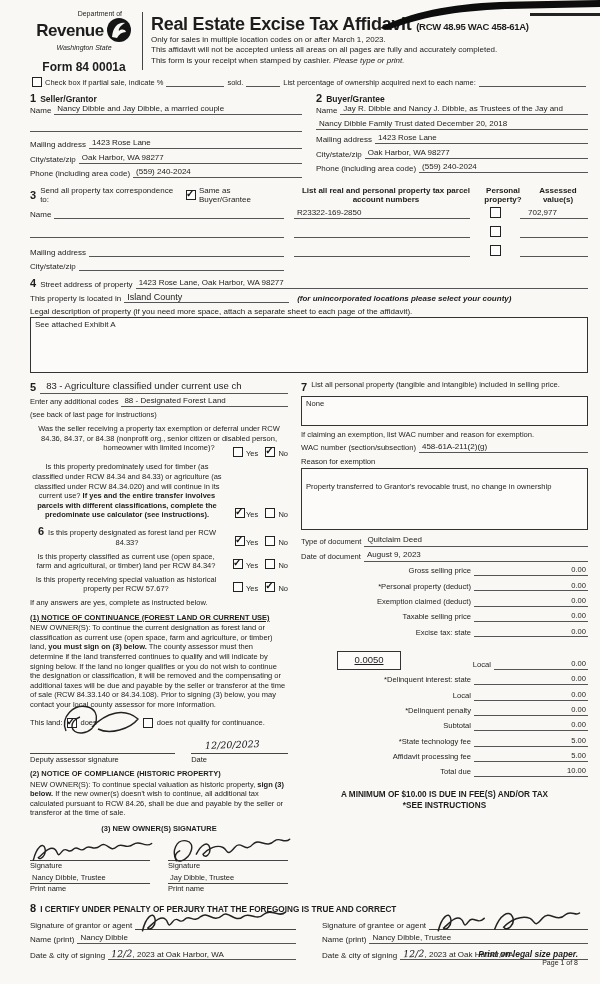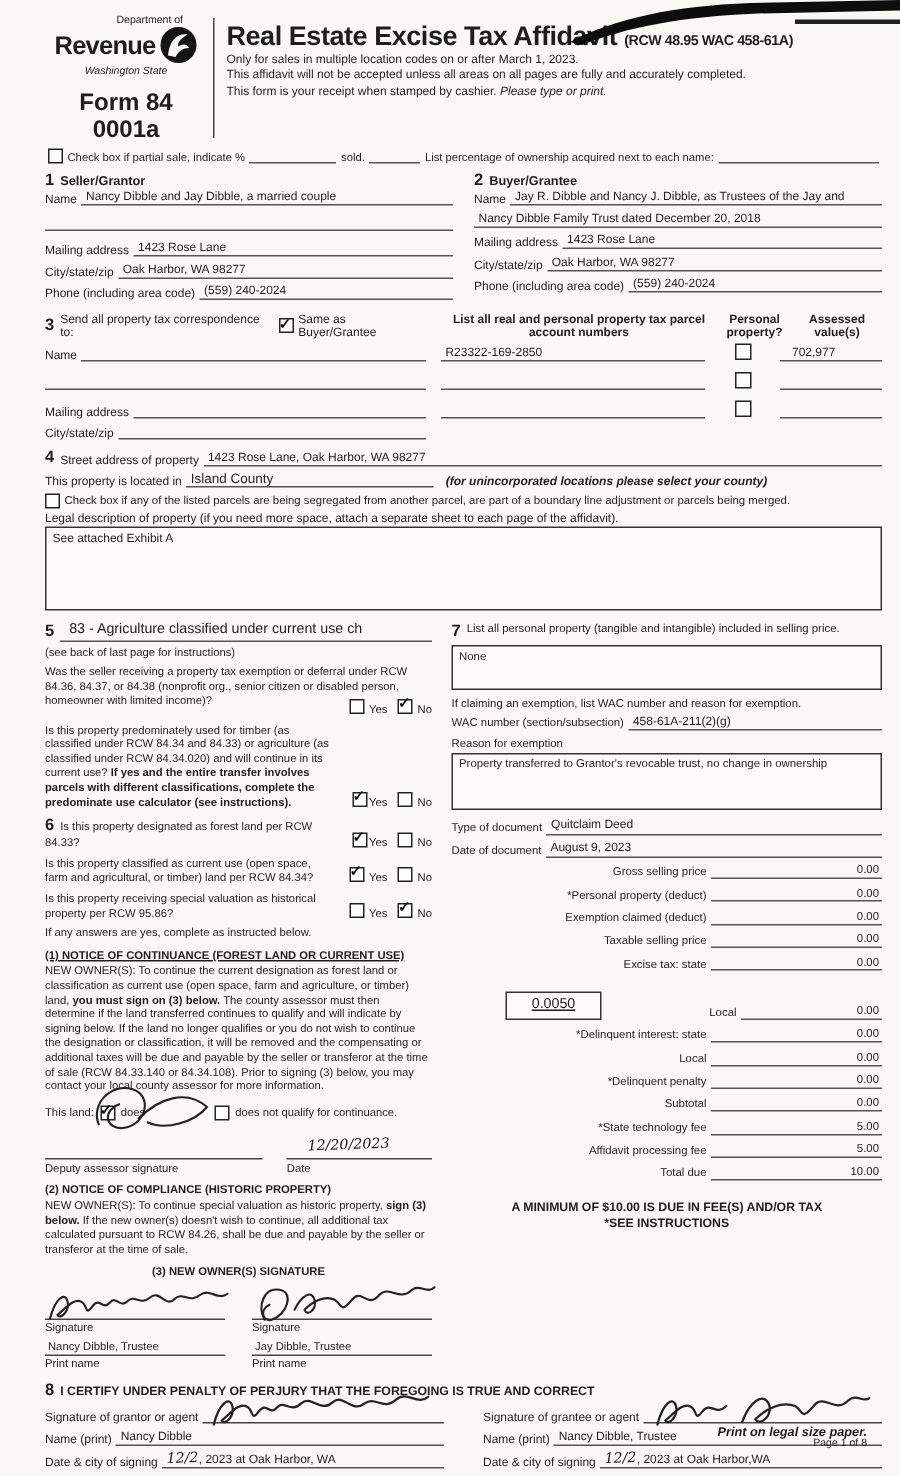--- a/index.html
+++ b/index.html
@@ -10,21 +10,21 @@
     padding:6px 12px 0 30px;
   }
   .artifact { position:absolute; top:0; right:0; width:220px; height:30px; }
   
   .header { display:flex; margin-top:4px; }
   .logo-block { width:108px; text-align:center; }
   .dept { font-size:7px; text-align:right; padding-right:16px; }
   .rev-row { display:flex; align-items:center; justify-content:center; }
   .rev { font-size:17px; font-weight:bold; letter-spacing:-0.5px; }
   .wa { font-size:7px; font-style:italic; text-align:center; margin-top:-1px; }
-  .formnum { font-size:16px; font-weight:bold; margin-top:9px; }
+  .formnum { font-size:12px; font-weight:bold; margin-top:9px; }
   .vline { width:1px; background:#444; margin:2px 8px 4px 4px; }
   .title-block { flex:1; padding-top:4px; }
   .title { font-size:18px; font-weight:bold; letter-spacing:-0.3px; white-space:nowrap; }
   .titleref { font-size:9.5px; font-weight:bold; }
   .note { font-size:8px; line-height:1.3; }
   
   .snum { font-weight:bold; font-size:11px; margin-right:4px; }
   .stitle { font-weight:bold; font-size:8.5px; }
   .frow { display:flex; align-items:flex-end; margin-bottom:3.5px; }
   .flabel { white-space:nowrap; padding-right:3px; }
@@ -51,42 +51,42 @@
   
   .sec4 { margin-top:2px; }
   .locnote { font-weight:bold; font-style:italic; white-space:nowrap; padding-left:8px; }
   .segrow { display:flex; align-items:flex-start; gap:3px; font-size:7.6px; margin:2px 0; line-height:1.25; }
   .legalbox { border:1.3px solid #333; height:50px; padding:2px 4px; margin-top:1px; background:#fcfbf9; }
   
   .maincols { display:flex; gap:13px; margin-top:7px; }
   .colL { width:258px; flex:none; font-size:7.5px; line-height:1.28; }
   .colR { flex:1; min-width:0; font-size:7.6px; line-height:1.3; }
   .codesel { flex:1; border-bottom:1px solid #555; font-size:9.5px; padding:0 2px 1px 6px; }
-  .qrow { display:flex; align-items:flex-end; gap:2px; margin:4px 0; }
+  .qrow { display:flex; align-items:flex-end; gap:2px; margin:4px 0;text-align:center; }
   .qrow p { margin:0; flex:1; }
   .bold { font-weight:bold; }
   .ntitle { font-weight:bold; text-decoration:underline; margin-top:5px; }
   .ntitle2 { font-weight:bold; margin-top:5px; }
   .nbody { margin:1px 0 0 0; }
   .landrow { display:flex; align-items:center; gap:4px; margin-top:5px; position:relative; height:16px; }
   .scribble1 { position:absolute; left:28px; top:-16px; pointer-events:none; }
   .sigline-row { display:flex; gap:16px; margin-top:10px; }
   .slc { position:relative; }
   .slc .sline { border-bottom:1px solid #444; height:12px; position:relative; }
   .slc .slab { margin-top:1px; }
   .hand { font-family:"DejaVu Serif", serif; font-style:italic; font-size:9.5px; display:inline-block; transform:rotate(-2deg); color:#15151c; }
   .c3title { font-weight:bold; text-align:center; margin-top:6px; }
   .owners { display:flex; gap:18px; margin-top:2px; }
   .owner { flex:1; min-width:0; }
   .sigbox { position:relative; height:24px; border-bottom:1px solid #444; }
   .sigbox svg { position:absolute; bottom:-6px; left:0; }
   .pname { border-bottom:1px solid #444; margin-top:3px; padding-left:2px; min-height:10px; }
   
   .pbox { border:1.3px solid #333; min-height:24px; padding:2px 4px; margin:2px 0 4px 0; background:#fcfbf9; }
-  .rbox { border:1.3px solid #333; min-height:34px; padding:1px 4px; margin:2px 0 5px 0; background:#fcfbf9; }
+  .rbox { border:1.3px solid #333; min-height:34px; padding:13px 4px; margin:2px 0 5px 0; background:#fcfbf9; }
   .mrow { display:flex; align-items:flex-end; margin-bottom:4.5px; }
   .mlabel { margin-left:auto; white-space:nowrap; }
   .mline { width:72px; border-bottom:1px solid #555; height:9px; margin-left:3px; }
   .mval { width:40px; text-align:right; border-bottom:1px solid #555; padding-right:2px; }
   .ratebox { width:62px; border:1.3px solid #333; text-align:center; font-size:9.5px; padding:2px 0; margin-left:36px; background:#fcfbf9;text-decoration:underline; }
   .minnote { text-align:center; font-weight:bold; font-size:8.2px; margin-top:12px; line-height:1.35; }
   
   .sec8 { margin-top:8px; }
   .s8head { font-weight:bold; font-size:8.2px; }
   .s8cols { display:flex; gap:26px; margin-top:0; }
@@ -248,35 +248,35 @@
     <div class="frow">
       <span class="snum">4</span>
       <span class="flabel">Street address of property</span>
       <span class="fval">1423 Rose Lane, Oak Harbor, WA 98277</span>
     </div>
     <div class="frow">
       <span class="flabel">This property is located in</span>
       <span class="fval" style="flex:none; width:160px; font-size:9px;">Island County</span>
       <span class="locnote">(for unincorporated locations please select your county)</span>
     </div>
-    <div class="segrow">
-      <span class="cb"></span>
-      <span>Check box if any of the listed parcels are being segregated from another parcel, are part of a boundary line adjustment or parcels being merged.</span>
-    </div>
     <div>Legal description of property (if you need more space, attach a separate sheet to each page of the affidavit).</div>
     <div class="legalbox">See attached Exhibit A</div>
   </div>
 
   <div class="maincols">
 
     <div class="colL">
       <div>
         <div class="frow" style="margin-bottom:2px;">
           <span class="snum">5</span>
           <span class="codesel">83 - Agriculture classified under current use ch</span>
+        </div>
+        <div class="frow">
+          <span class="flabel">Enter any additional codes</span>
+          <span class="fval">88 - Designated Forest Land</span>
         </div>
         <div>(see back of last page for instructions)</div>
         <div class="qrow">
           <p>Was the seller receiving a property tax exemption or deferral under RCW 84.36, 84.37, or 84.38 (nonprofit org., senior citizen or disabled person, homeowner with limited income)?</p>
         </div>
         <div style="text-align:right; margin-top:-10px;">
           <span class="ans">
             <span class="cb"></span> <span>Yes</span>
             <span class="cb checked"></span> <span>No</span>
           </span>
@@ -299,21 +299,21 @@
           </span>
         </div>
         <div class="qrow">
           <p>Is this property classified as current use (open space, farm and agricultural, or timber) land per RCW 84.34?</p>
           <span class="ans">
             <span class="cb checked"></span> <span>Yes</span>
             <span class="cb"></span> <span>No</span>
           </span>
         </div>
         <div class="qrow">
-          <p>Is this property receiving special valuation as historical property per RCW 95.86?</p>
+          <p>Is this property receiving special valuation as historical property per RCW 57.67?</p>
           <span class="ans">
             <span class="cb"></span> <span>Yes</span>
             <span class="cb checked"></span> <span>No</span>
           </span>
         </div>
         <div style="margin-top:3px;">If any answers are yes, complete as instructed below.</div>
         <div class="ntitle">(1) NOTICE OF CONTINUANCE (FOREST LAND OR CURRENT USE)</div>
         <p class="nbody"><span>NEW OWNER(S): To continue the current designation as forest land or classification as current use (open space, farm and agriculture, or timber) land, </span><span class="bold">you must sign on (3) below.</span><span> The county assessor must then determine if the land transferred continues to qualify and will indicate by signing below. If the land no longer qualifies or you do not wish to continue the designation or classification, it will be removed and the compensating or additional taxes will be due and payable by the seller or transferor at the time of sale (RCW 84.33.140 or 84.34.108). Prior to signing (3) below, you may contact your local county assessor for more information.</span></p>
 
         <div class="landrow">

